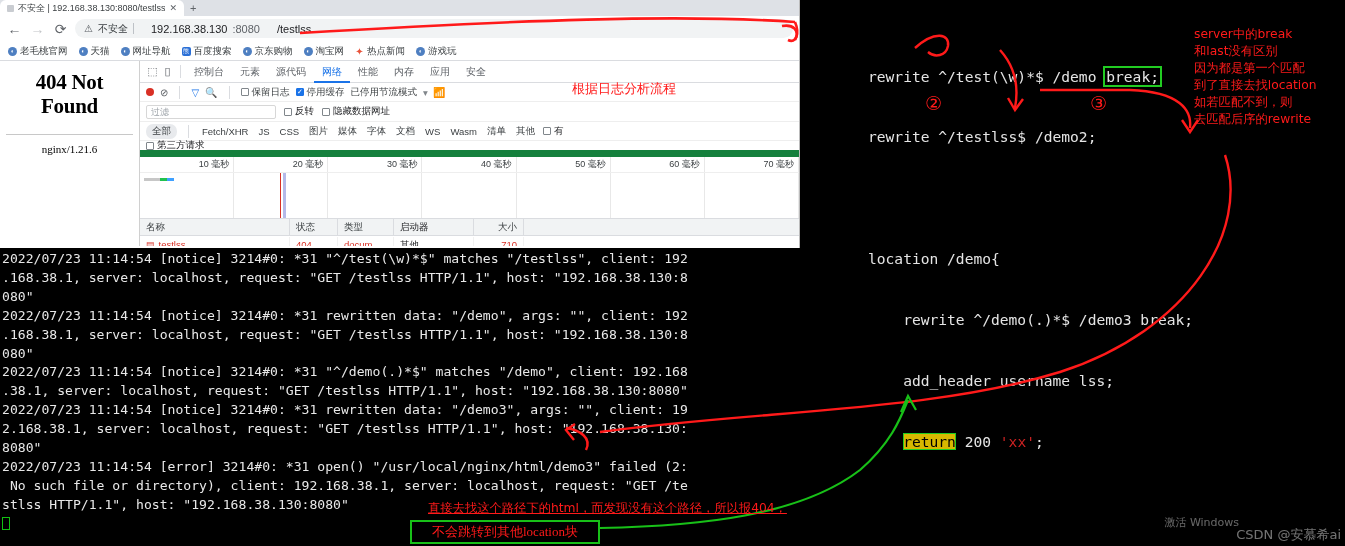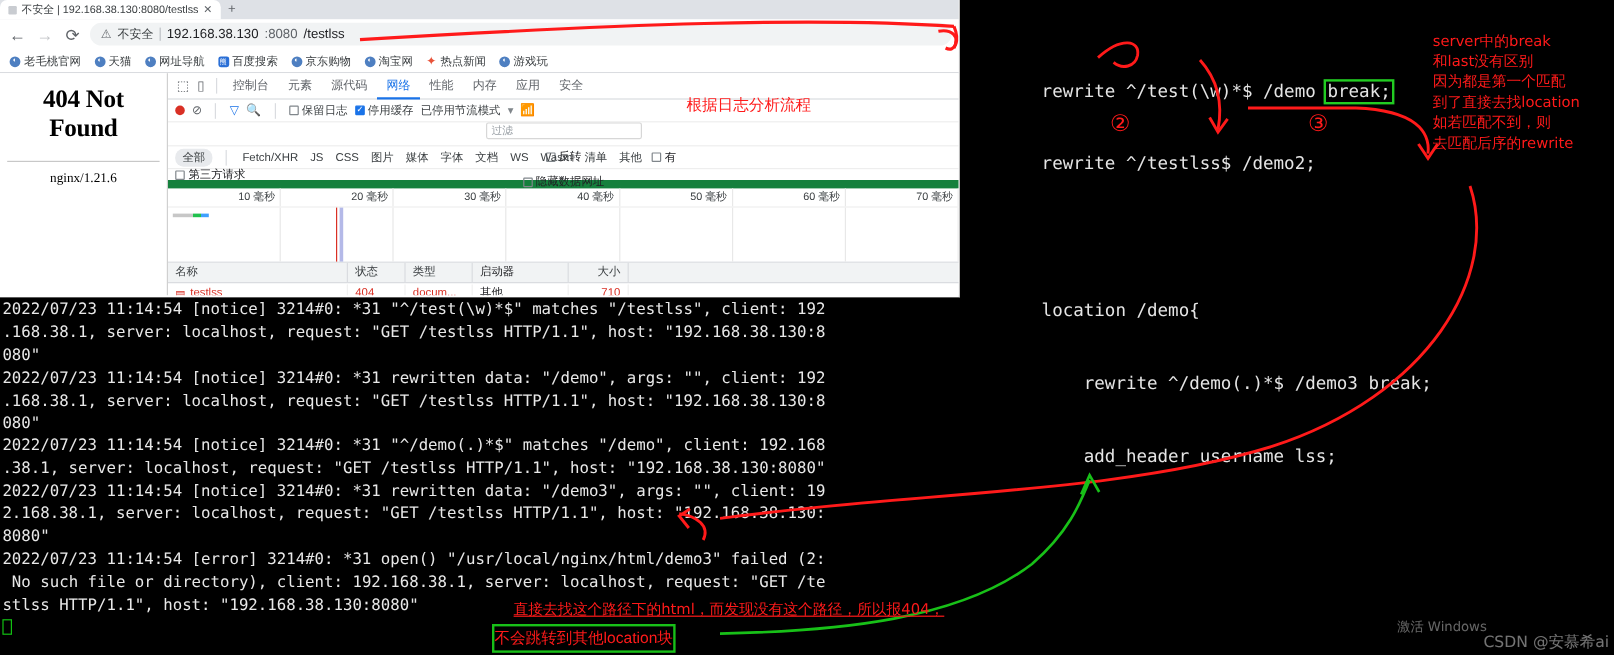--- a/index.html
+++ b/index.html
@@ -46,21 +46,21 @@
   .navbtn { font-size:14px; color:#5f6368; width:17px; text-align:center; line-height:1; }
   .navbtn.disabled { color:#c3c5c8; }
   .omnibox {
     flex:1; height:19px; background:#f1f3f4; border-radius:10px;
     display:flex; align-items:center; padding:0 9px; gap:5px;
     font-size:11px; color:#202124;
   }
   .omnibox .warnicon { color:#5f6368; font-size:10px; }
   .omnibox .notsecure { font-size:10px; color:#3c4043; }
   .omnibox .sep { width:1px; height:11px; background:#bdc1c6; }
-  .omnibox .urlmain { color:#202124; }
+  .omnibox .urlmain { color:#202124;margin-left:12px; }
   .omnibox .urlport { color:#5f6368; }
 
   
   .bookmarks {
     height:19px; background:#fff; display:flex; align-items:center;
     gap:5px; padding:0 5px; border-bottom:1px solid #dadce0;
     font-size:9.5px; color:#3c4043; white-space:nowrap; overflow:hidden;
   }
   .bm { display:flex; align-items:center; gap:3px; padding:1px 3px; }
   .bmico {
@@ -108,21 +108,21 @@
   .cb.on { background:#1a73e8; border-color:#1a73e8; position:relative; }
   .cb.on::after {
     content:"✓"; color:#fff; font-size:7px; position:absolute;
     left:0.5px; top:-2.5px; line-height:10px;
   }
   .lbl { display:flex; align-items:center; gap:3px; }
   .muted { color:#80868b; }
 
   .dt-filter {
     height:20px; display:flex; align-items:center; gap:8px;
-    padding:0 6px; border-bottom:1px solid #eee;flex-direction:column;
+    padding:0 6px; border-bottom:1px solid #eee;
   }
   .filterinput {
     width:130px; height:14px; border:1px solid #d7d7d7; border-radius:2px;
     font-size:9px; color:#9aa0a6; padding:0 4px; line-height:13px;
   }
 
   .dt-types {
     height:19px; display:flex; align-items:center; gap:6px;
     padding:0 6px; border-bottom:1px solid #eee; font-size:9.5px;
   }
@@ -189,22 +189,22 @@
   
   #annot { position:absolute; inset:0; pointer-events:none; }
   .ann-text {
     position:absolute; color:#ff1a1a;
     font-family:"DejaVu Sans","Liberation Sans", sans-serif;
     font-size:13px; line-height:17.5px; white-space:pre;
   }
   .ann-text.sm { font-size:12.3px; line-height:17px; }
   .ann-box {
     position:absolute; border:2px solid #18c018; color:#ff1a1a;
-    font-family:Liberation Sans, sans-serif;
-    font-size:13px; padding:1px 0; white-space:pre;
+    font-family:Liberation Serif, serif;
+    font-size:13px; padding:1px 20px; white-space:pre;
   }
   .watermark {
     position:absolute; right:4px; bottom:2px;
     color:rgba(255,255,255,0.45); font-size:13px;
     font-family:"DejaVu Sans","Liberation Sans", sans-serif;
   }
   .winact {
     position:absolute; right:106px; bottom:16px;
     color:rgba(255,255,255,0.40); font-size:11px;
     font-family:"DejaVu Sans","Liberation Sans", sans-serif;
@@ -426,20 +426,21 @@
 stlss HTTP/1.1", host: "192.168.38.130:8080"</span>
 <span class="cursor"></span></div>
 
   <div id="conf">
     <div class="line">rewrite ^/test(\w)*$ /demo <span class="boxgreen">break;</span></div>
     <div class="line">rewrite ^/testlss$ /demo2;</div>
     <div class="line"> </div>
     <div class="line">location /demo{</div>
     <div class="line">    rewrite ^/demo(.)*$ /demo3 break;</div>
     <div class="line">    add_header username lss;</div>
+    <div class="line">    <span class="hl-return boxed">return</span> 200 <span class="kw-red">'xx'</span>;</div>
     
     
     
     
     
     
     
     
     
     

